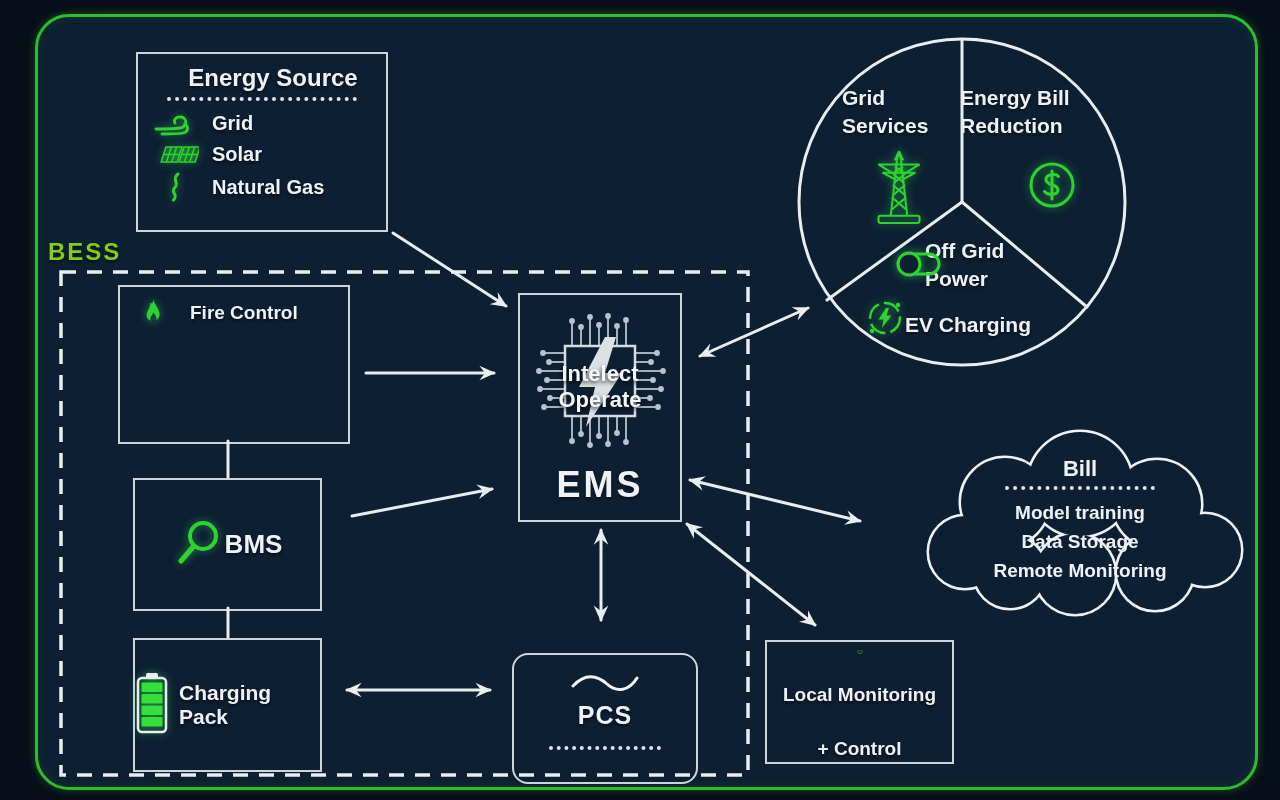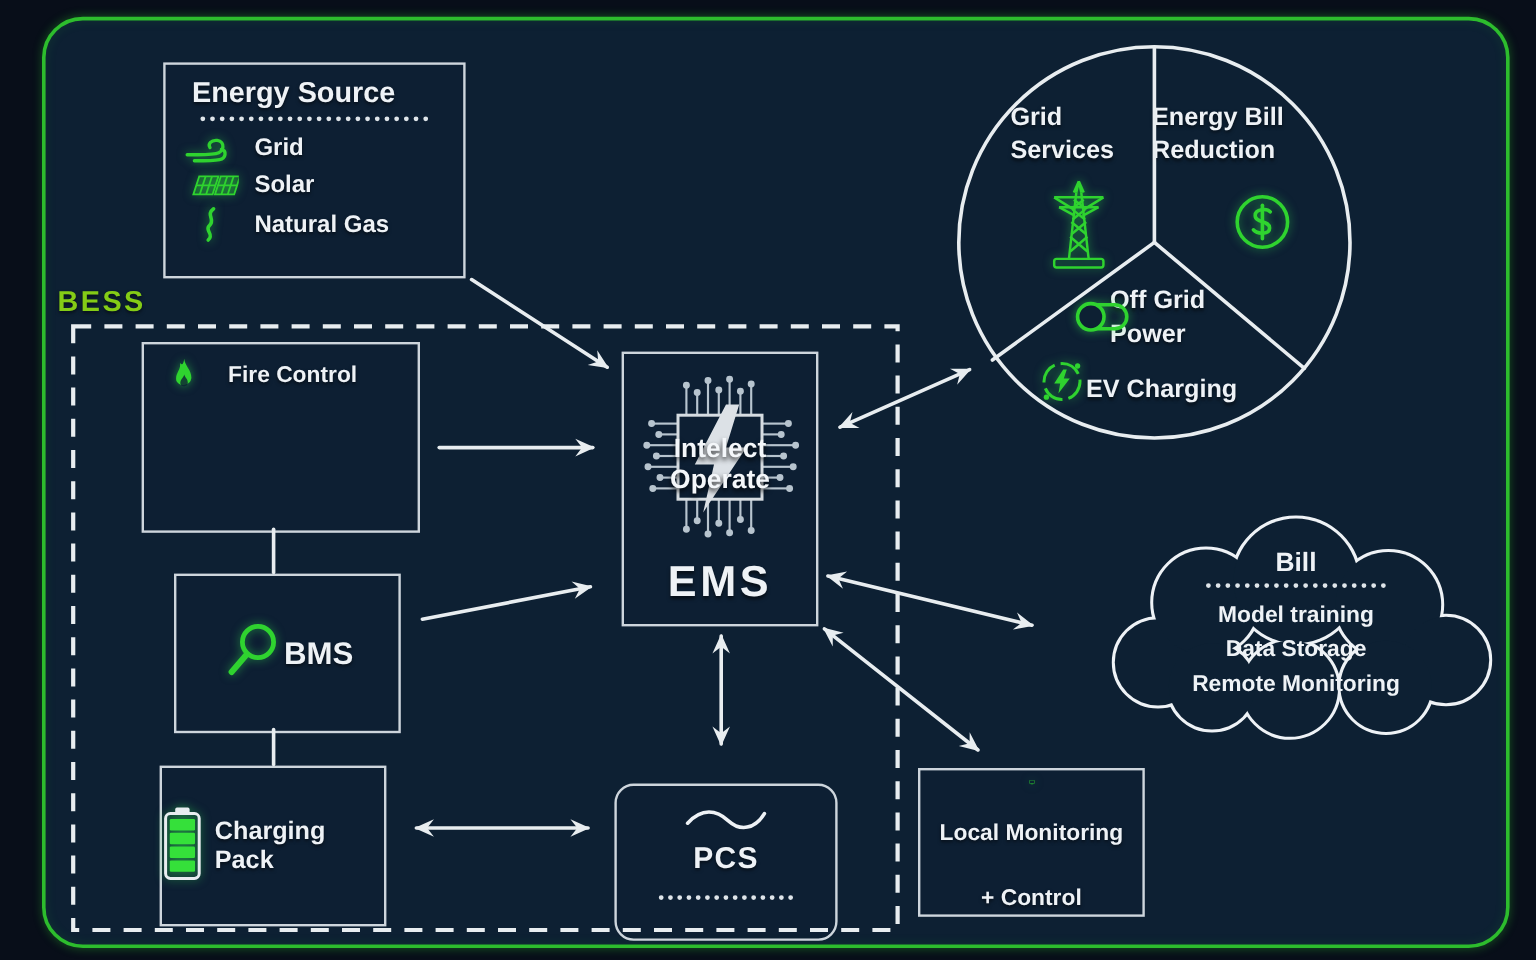--- a/index.html
+++ b/index.html
@@ -10,33 +10,33 @@
          box-shadow:0 0 8px rgba(45,200,45,.35), inset 0 0 10px rgba(45,200,45,.12);}
   .box{position:absolute;border:2px solid #cdd5dc;background:rgba(13,32,51,.35);}
   .lbl{font-weight:700;text-shadow:0 2px 3px rgba(0,0,0,.55);}
   .dotted{height:0;border-top:4px dotted #dfe5ea;}
   .gi{filter:drop-shadow(0 0 4px rgba(50,220,80,.55));}
   .row{display:flex;align-items:center;gap:12px;}
   .icon-cell{width:50px;display:flex;justify-content:center;align-items:center;flex:0 0 auto;}
 
   
   .energy{left:136px;top:52px;width:248px;height:176px;}
-  .energy .title{font-size:24px;margin-top:10px;margin-left:22px;}
+  .energy .title{text-align:center;font-size:24px;margin-top:10px;margin-left:22px;}
   .energy .dotted{width:190px;margin:5px auto 8px auto;}
   .energy .row{margin:6px 0 0 12px;font-size:20px;}
 
   
   .bess-label{position:absolute;left:48px;top:238px;font-size:24px;letter-spacing:2px;color:#84cc16;}
 
   
   .safety{left:118px;top:285px;width:228px;height:155px;}
   .safety .row{margin:11px 0 0 8px;font-size:19px;}
 
   
-  .bmsbox{left:133px;top:478px;width:185px;height:129px;display:flex;align-items:center;justify-content:center;margin-left:12px;}
+  .bmsbox{left:133px;top:478px;width:185px;height:129px;display:flex;align-items:center;justify-content:center;}
   .bmsbox .lbl{font-size:26px;}
   .battbox{left:133px;top:638px;width:185px;height:130px;display:flex;align-items:center;justify-content:center;gap:10px;}
   .battbox .lbl{font-size:21px;}
 
   
   .ems{left:518px;top:293px;width:160px;height:225px;}
   .ems .chip{position:absolute;left:5px;top:6px;width:150px;height:160px;}
   .chip-text{position:absolute;left:0;top:60px;width:100%;text-align:center;
              font-size:22px;font-weight:800;line-height:26px;color:#f4f7fa;
              text-shadow:0 2px 4px rgba(0,0,0,.8);}

